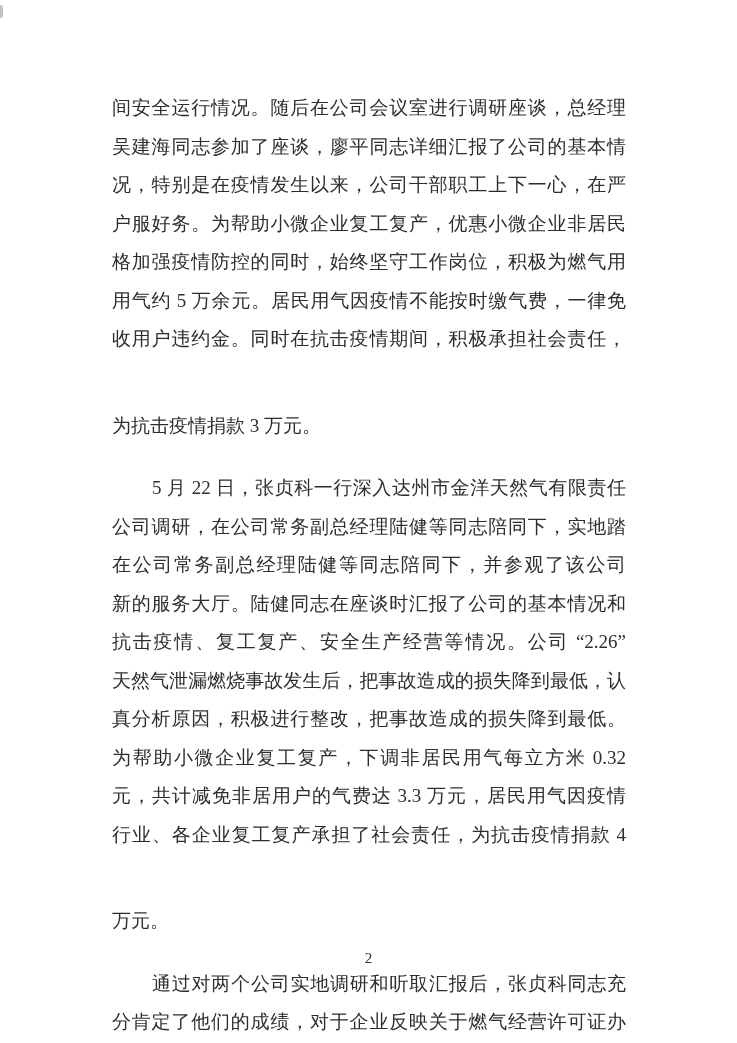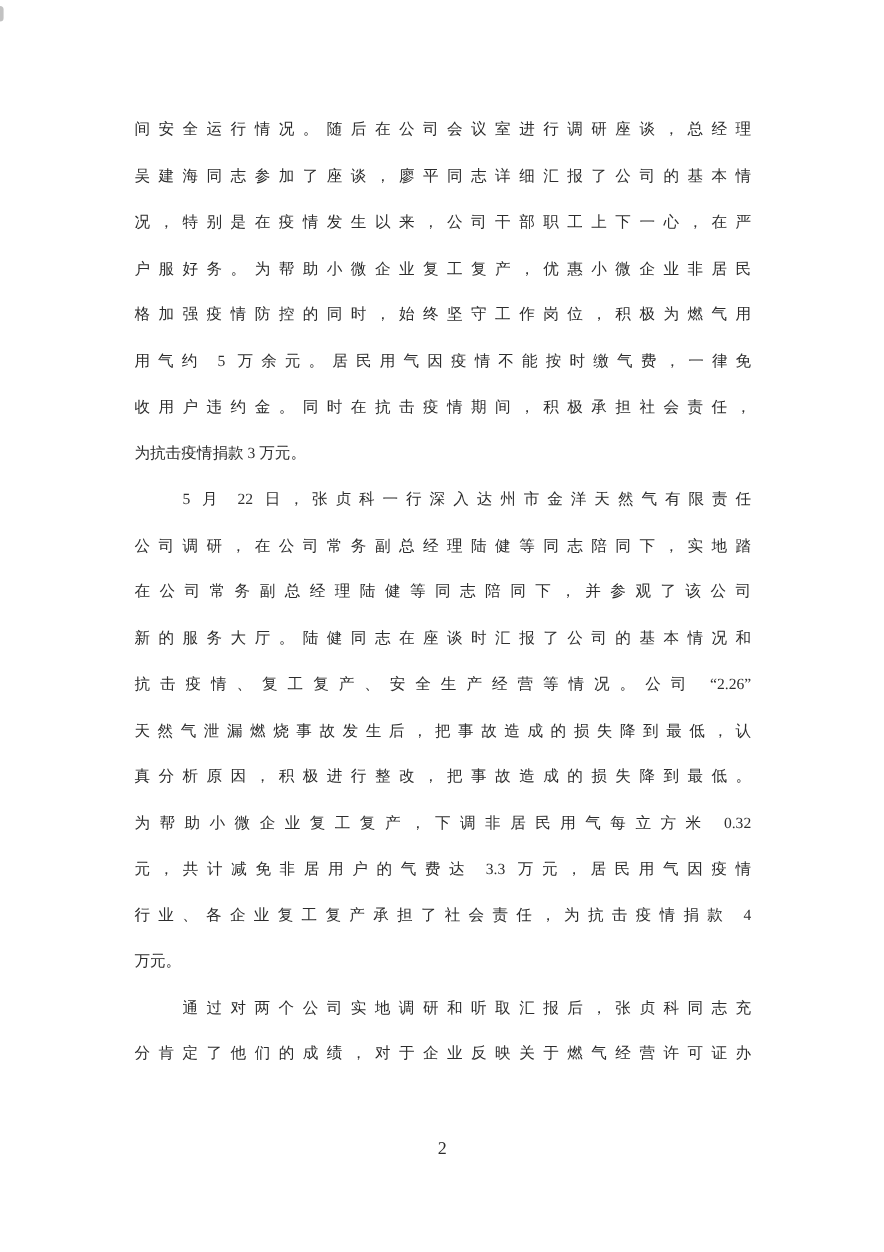--- a/index.html
+++ b/index.html
@@ -29,36 +29,38 @@
     background: #8f8f8f;
     opacity: 0.55;
     border-radius: 0 3px 3px 0;
   }
   .text-block {
     position: absolute;
     left: 112px;
     top: 89px;
     width: 514px;
     color: #2d2d2d;
-    font-size: 13px;
+    font-size: 19px;
   }
   .line {
     height: 38.5px;
     line-height: 38.5px;
     text-align: justify;
     text-align-last: justify;
     text-justify: inter-character;
     overflow: hidden;
   }
   .line.para-end {
     text-align: center;
     text-align-last: left;
+    margin-top: 48px;
   }
   .line.indent {
     text-indent: 40px;
+    margin-top: 24px;
   }
   .page-number {
     position: absolute;
     left: 0;
     right: 0;
     top: 947px;
     height: 22px;
     line-height: 22px;
     text-align: center;
     font-size: 15px;

